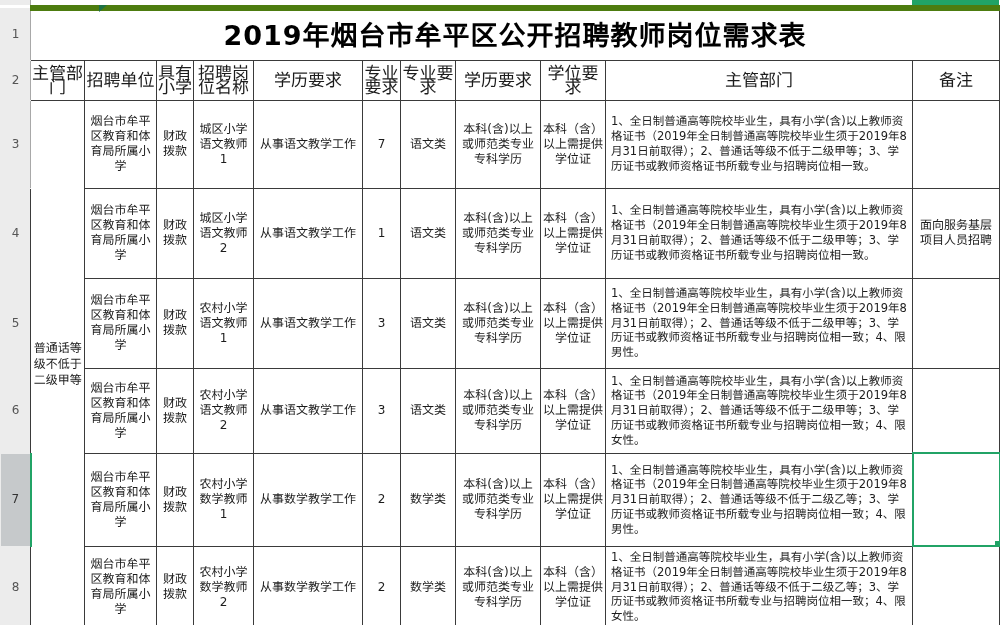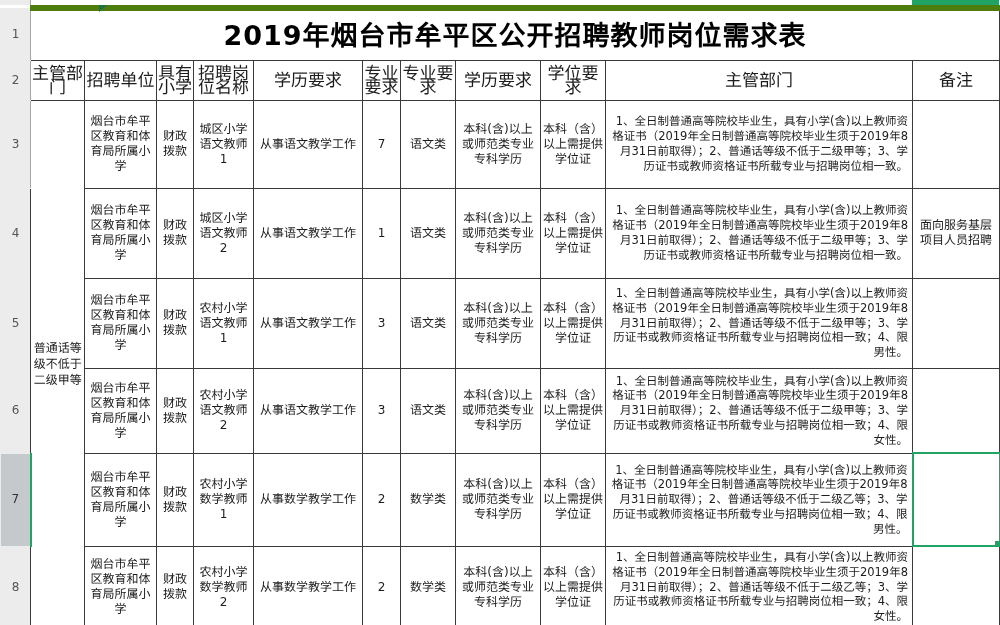--- a/index.html
+++ b/index.html
@@ -21,21 +21,21 @@
         padding:1px 2px;word-break:break-all;}
   
   td.gutter{background:#ececec;border:1px solid #ececec;border-right:1px solid #a8a8a8;
             border-top:1px solid #c4c4c4;color:#555;font-size:12px;}
   tr:first-child td.gutter{border-top:1px solid #ececec;}
   td.gutter-active{background:#c6c9cb;border-right:2px solid #21a366;color:#333;}
 
   .title-cell{font-size:27px;font-weight:bold;letter-spacing:1px;color:#000;
               border-top:6px solid #4d7c0f;}
   .head{font-size:17px;line-height:14px;padding:1px 1px;}
-  .other{text-align:right;font-size:11.5px;line-height:14.8px;padding:2px 4px 2px 5px;}
+  .other{text-align:left;font-size:11.5px;line-height:14.8px;padding:2px 4px 2px 5px;}
   .dept{line-height:16px;}
   .count{font-size:12px;}
 
   td.selected{border:2px solid #21a366;position:relative;}
   .fill-handle{position:absolute;right:-1px;bottom:-1px;width:5px;height:5px;background:#21a366;}
 
   .green-flag-icon{position:absolute;left:99px;top:5px;width:0;height:0;
       border-left:8px solid #1e7145;border-bottom:7px solid transparent;}
 </style>
 </head>

